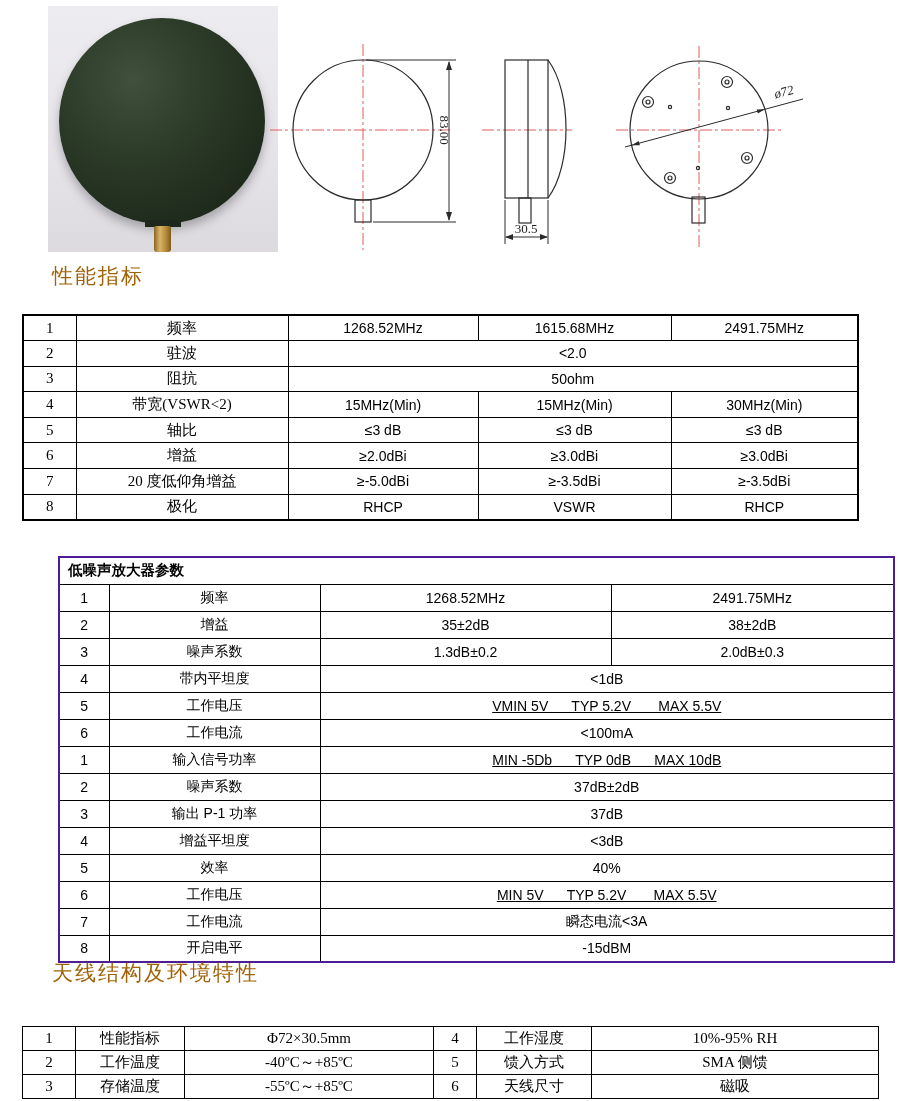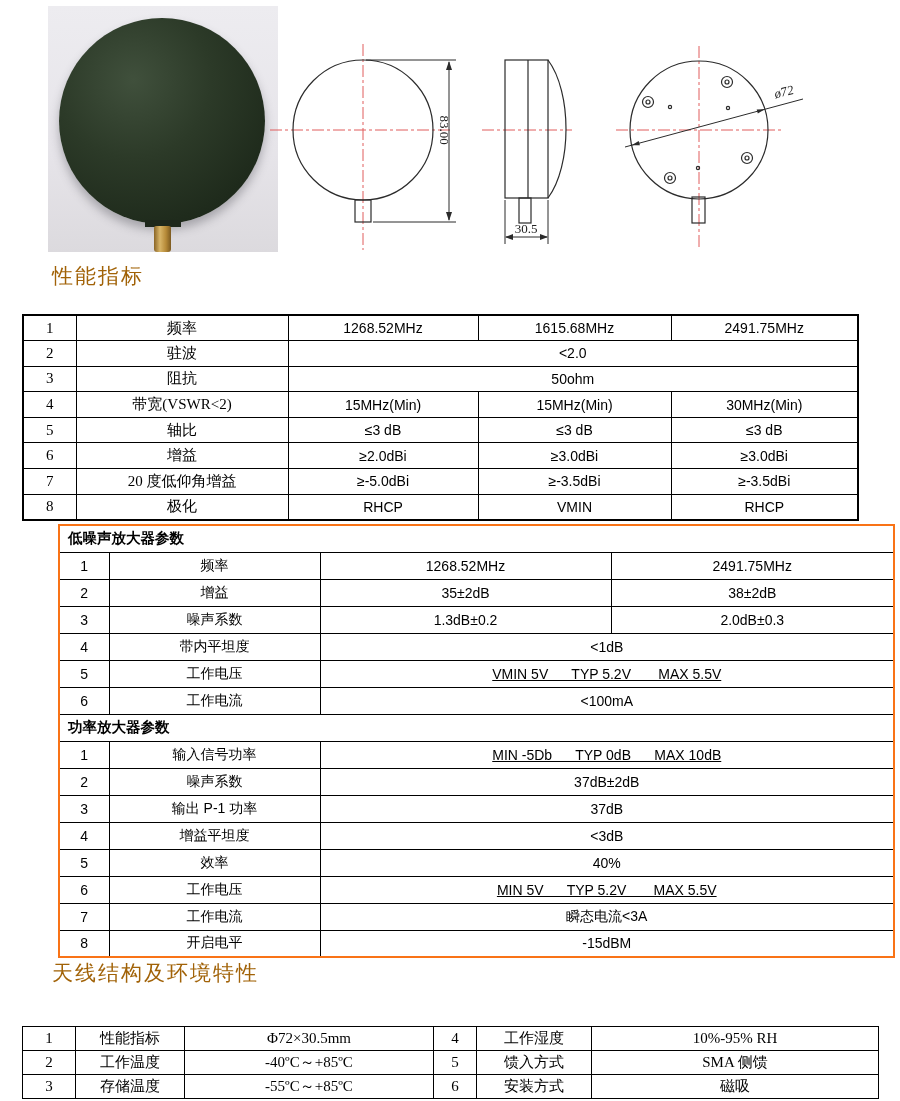--- a/index.html
+++ b/index.html
@@ -35,21 +35,21 @@
   .h-struct { top:959px; }
 
   
   table { position:absolute; border-collapse:collapse; table-layout:fixed; background:#fff; }
   td { border:1px solid #000; text-align:center; vertical-align:middle; padding:0 2px; overflow:hidden; }
 
   #perf-table { left:22px; top:314px; width:835px; border:2px solid #000; font-size:14px; }
   #perf-table tr { height:25.6px; }
   #perf-table .c-num, #perf-table .c-label { font-family:"Liberation Serif", serif; font-size:15px; }
 
-  #amp-table { left:58px; top:524px; width:835px; border:2px solid #f97316; font-size:14px; }
+  #amp-table { left:58px; top:556px; width:835px; border:2px solid #4c1d95; font-size:14px; }
   #amp-table tr { height:27px; }
   #amp-table .band { text-align:left; font-weight:bold; padding-left:8px; font-size:14.5px; }
 
   #env-table { left:22px; top:1026px; width:856px; border:1.5px solid #000;
                font-family:"Liberation Serif", serif; font-size:15px; }
   #env-table tr { height:24px; }
 
   .pre { white-space:pre;text-decoration:underline; }
 </style>
 </head>
@@ -165,21 +165,21 @@
       <td class="c-num">7</td>
       <td class="c-label">20 度低仰角增益</td>
       <td>≥-5.0dBi</td>
       <td>≥-3.5dBi</td>
       <td>≥-3.5dBi</td>
     </tr>
     <tr>
       <td class="c-num">8</td>
       <td class="c-label">极化</td>
       <td>RHCP</td>
-      <td>VMIN</td>
+      <td>VSWR</td>
       <td>RHCP</td>
     </tr>
   </tbody>
     </table>
 
   <table id="amp-table">
     <colgroup>
         <col style="width:50px">
         <col style="width:211px">
         <col style="width:291px">
@@ -214,23 +214,20 @@
     </tr>
     <tr>
       <td>5</td>
       <td>工作电压</td>
       <td colspan="2" class="pre">VMIN 5V      TYP 5.2V       MAX 5.5V</td>
     </tr>
     <tr>
       <td>6</td>
       <td>工作电流</td>
       <td colspan="2">&lt;100mA</td>
-    </tr>
-    <tr>
-      <td colspan="4" class="band">功率放大器参数</td>
     </tr>
     <tr>
       <td>1</td>
       <td>输入信号功率</td>
       <td colspan="2" class="pre">MIN -5Db      TYP 0dB      MAX 10dB</td>
     </tr>
     <tr>
       <td>2</td>
       <td>噪声系数</td>
       <td colspan="2">37dB±2dB</td>
@@ -294,19 +291,19 @@
       <td>-40ºC～+85ºC</td>
       <td>5</td>
       <td>馈入方式</td>
       <td>SMA 侧馈</td>
     </tr>
     <tr>
       <td>3</td>
       <td>存储温度</td>
       <td>-55ºC～+85ºC</td>
       <td>6</td>
-      <td>安装方式</td>
+      <td>天线尺寸</td>
       <td>磁吸</td>
     </tr>
   </tbody>
     </table>
 
 </div>
 
 </body></html>

